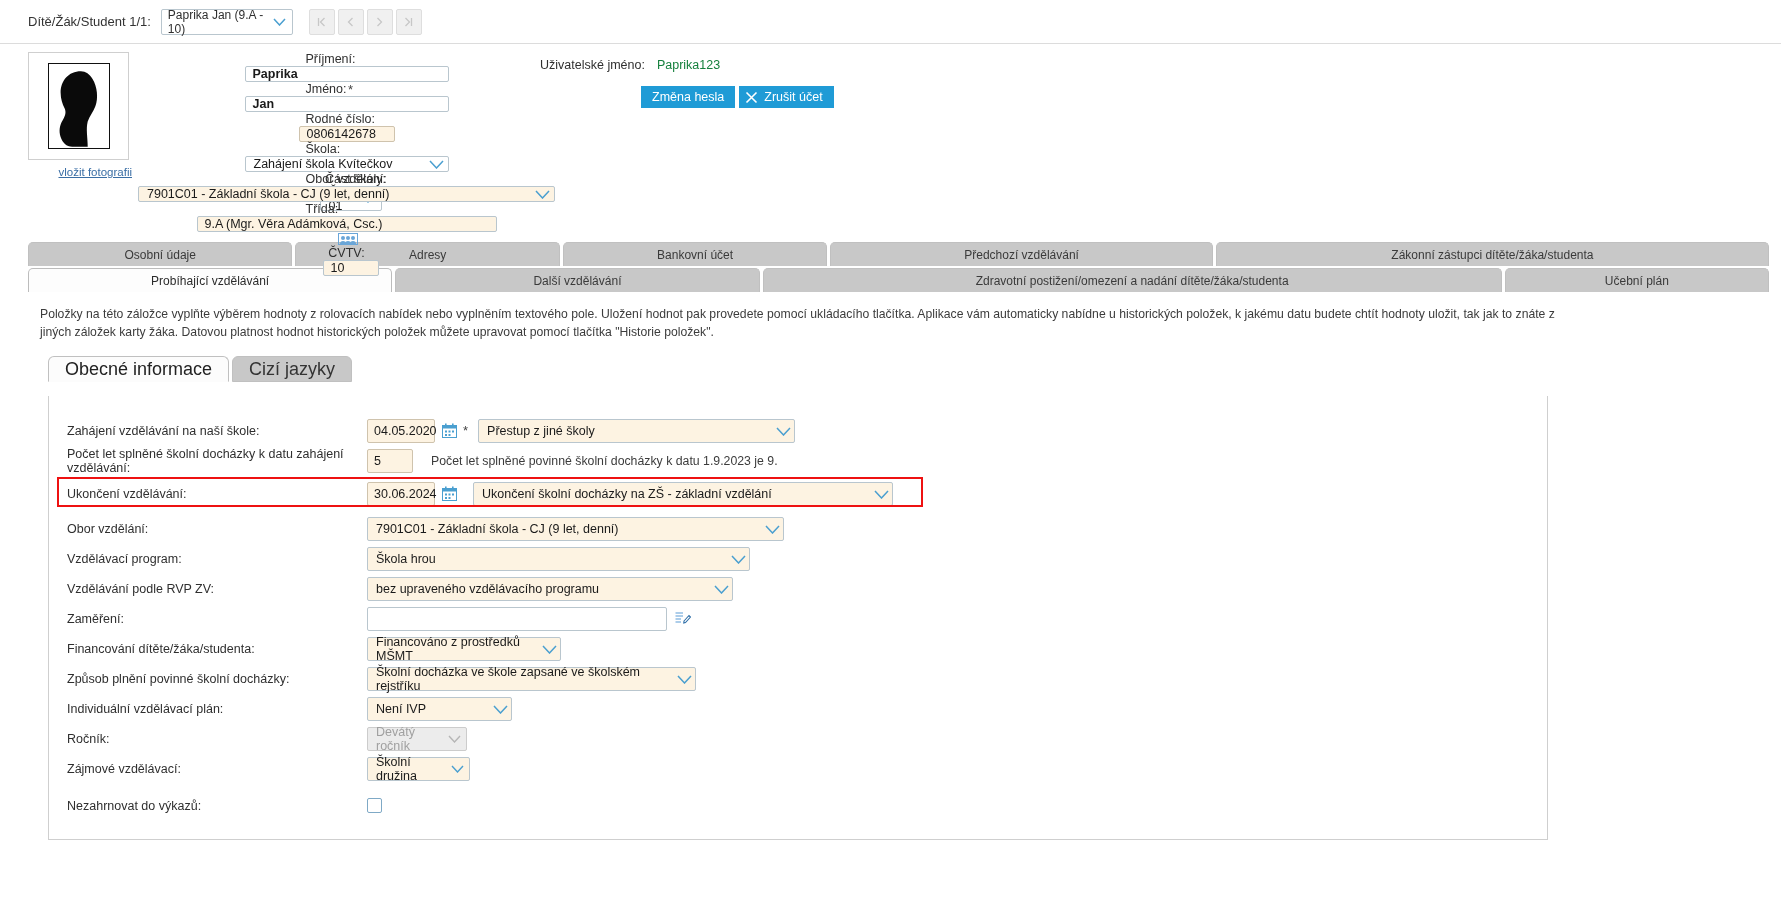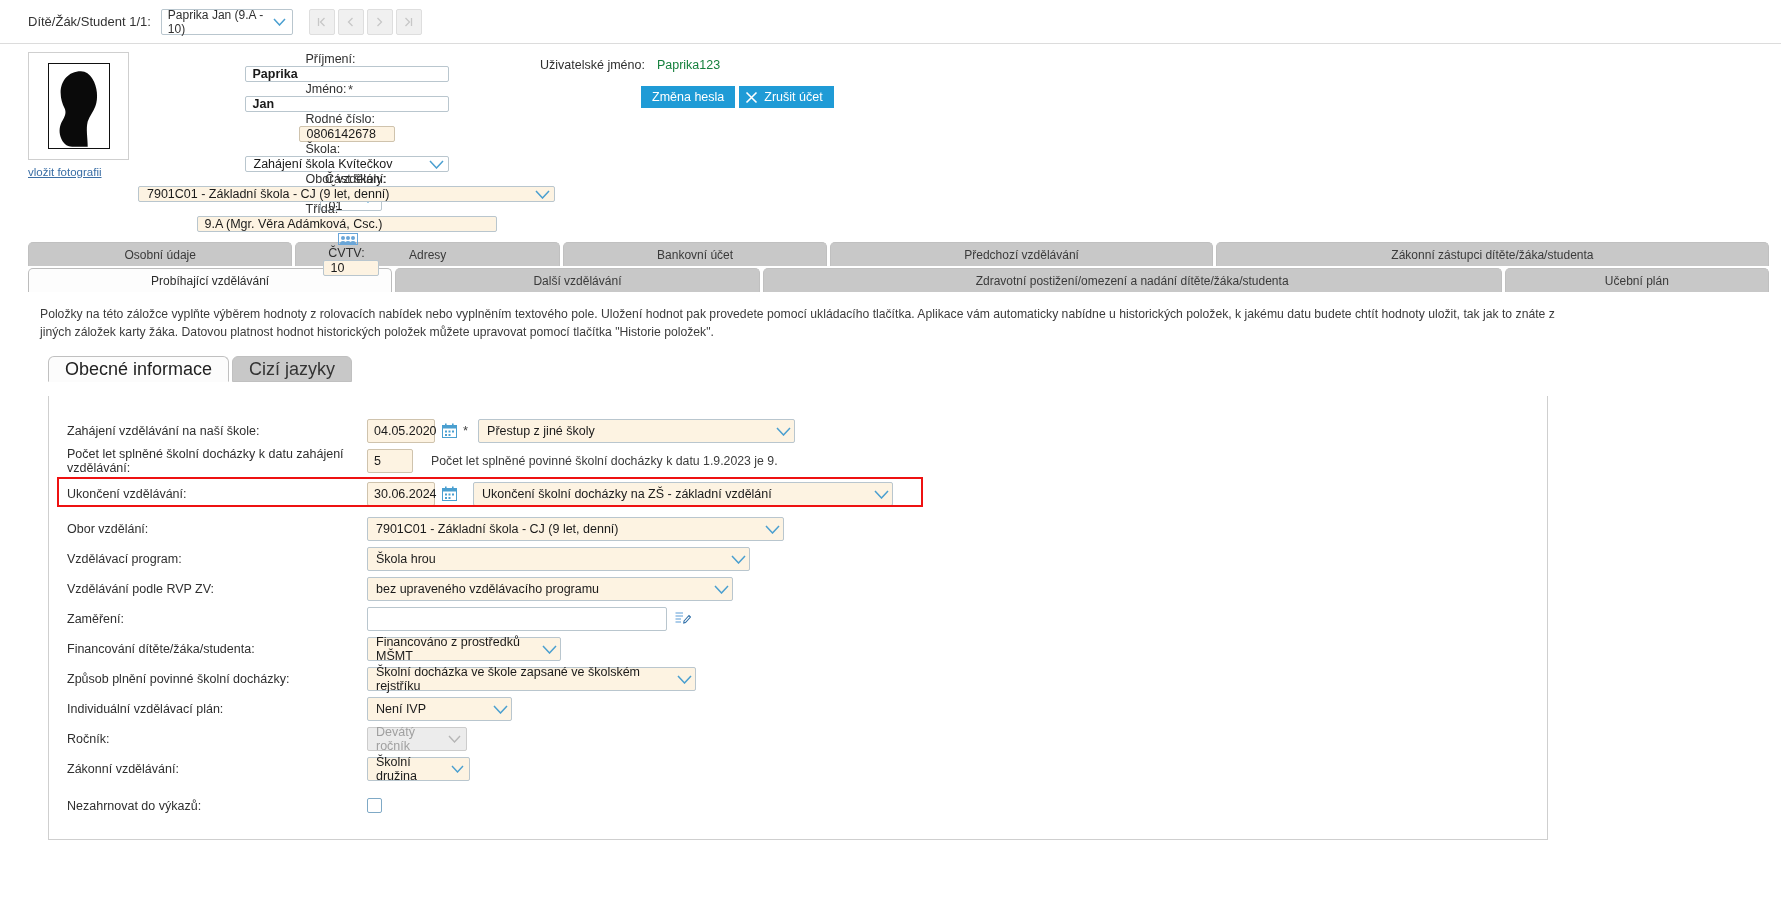--- a/index.html
+++ b/index.html
@@ -42,21 +42,21 @@
   
   .idpanel { position: relative; padding: 8px 0 0 28px; display: flex; }
   .photo-col { width: 104px; }
   .photo-frame {
     width: 101px; height: 108px; border: 1px solid #cfcfcf;
     background: #fff; display: flex; align-items: center; justify-content: center;
   }
   .photo-inner { width: 62px; height: 86px; border: 1px solid #111; background: #fff;
      display:flex; align-items:flex-end; justify-content:center; overflow:hidden; }
   .photo-link {
-    display: block; margin-top: 6px; text-align: left;
+    display: block; margin-top: 6px; text-align: right;
     font-size: 11.5px; color: #3a6ea5; text-decoration: underline; cursor: pointer;
   }
   .fields { margin-left: 6px; }
   .frow { display: flex; align-items: center; height: 29px; margin-bottom: 1px; flex-direction: column; }
   .flabel { width: 82px; font-size: 12.5px; color: #2f2f2f; text-align: left; }
   .inp {
     height: 25px; border: 1px solid #b9c6ce; background: #ffffff;
     padding: 0 7px; font-size: 12.5px; color: #1a1a1a;
     display: flex; align-items: center; border-radius: 2px;
   }
@@ -493,21 +493,21 @@
             <span>Devátý ročník</span>
             <span class="chev">
               <svg width="13" height="8" viewBox="0 0 13 8">
                   <path d="M1 1 L6.5 7 L12 1" fill="none" stroke="#b6b6b6" stroke-width="1.4"></path>
                 </svg>
             </span>
           </div>
         </div>
 
         <div class="row">
-          <span class="rlabel">Zákonní vzdělávání:</span>
+          <span class="rlabel">Zájmové vzdělávací:</span>
           <div class="selbox" style="width:103px">
             <span>Školní družina</span>
             <span class="chev">
               <svg width="13" height="8" viewBox="0 0 13 8">
                   <path d="M1 1 L6.5 7 L12 1" fill="none" stroke="#4a9fd0" stroke-width="1.4"></path>
                 </svg>
             </span>
           </div>
         </div>
 

